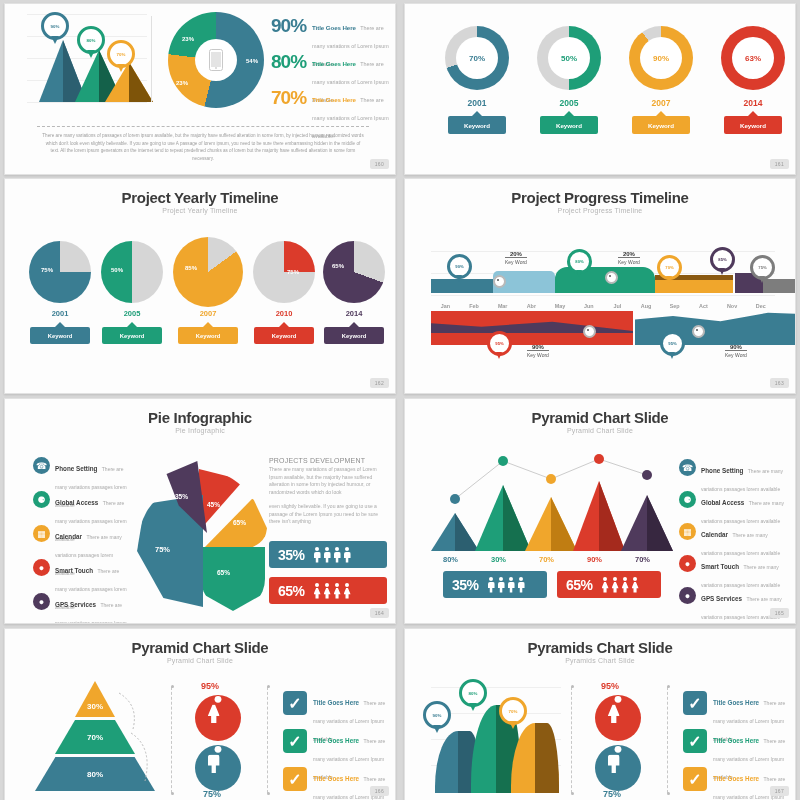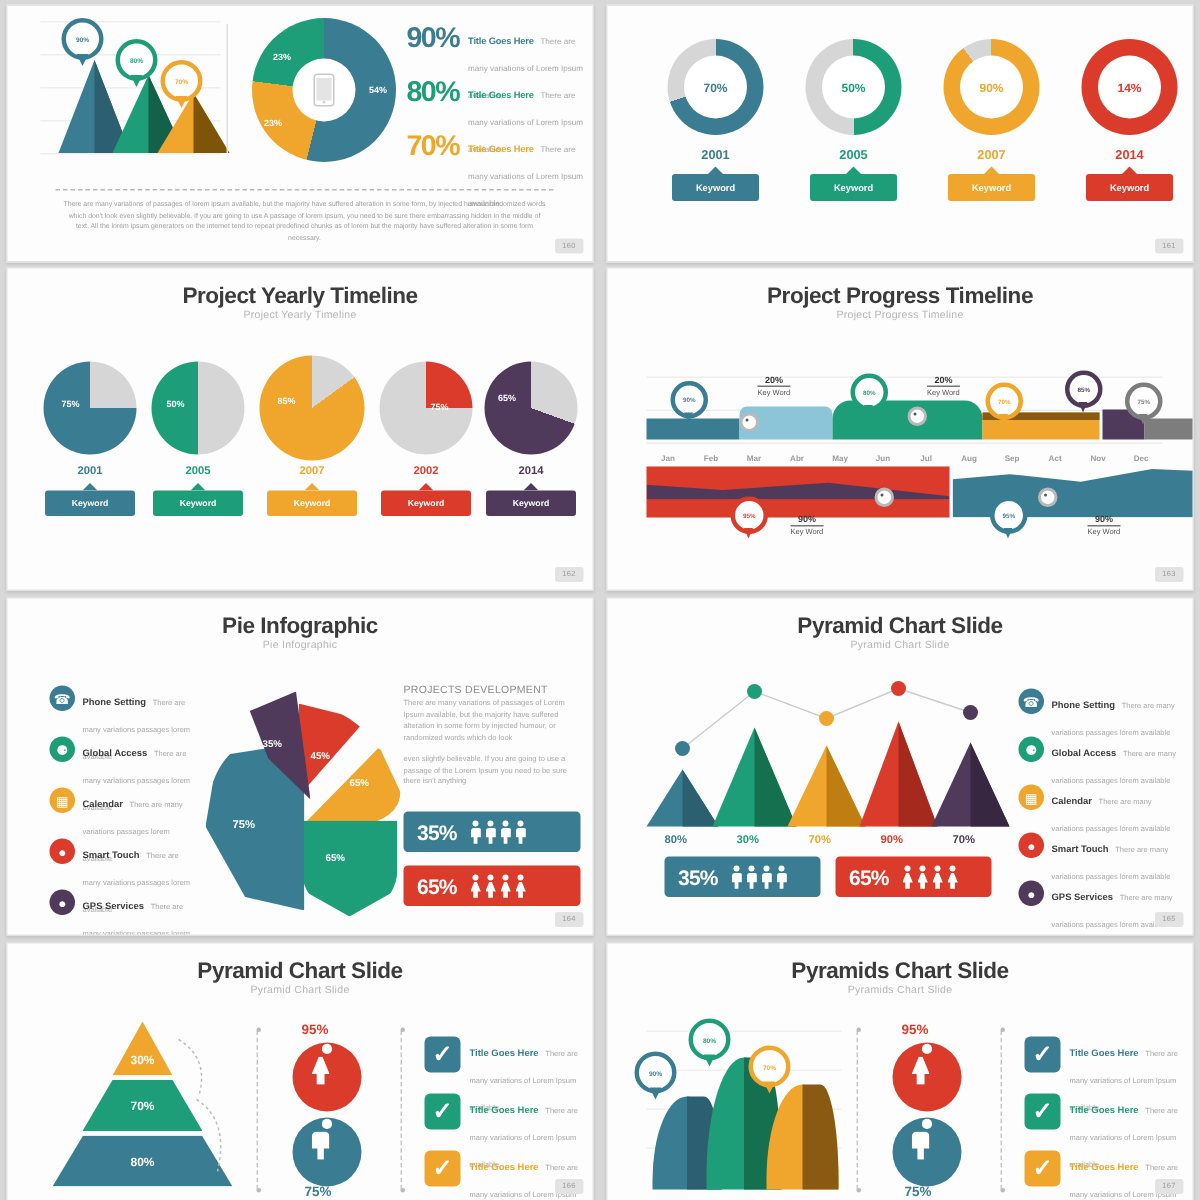--- a/index.html
+++ b/index.html
@@ -211,21 +211,21 @@
     <div class="ring" style="left:224px;top:22px;background:conic-gradient(#F0A62C 0deg 324deg,#D6D6D6 324deg 360deg);">
       <div class="ring-hole" style="color:#F0A62C">90%</div>
     </div>
     <div class="yr" style="left:224px;top:94px;color:#F0A62C">2007</div>
     <div class="kw" style="left:227px;top:112px;background:#F0A62C;">
       <span>Keyword</span>
       <span style="position:absolute;top:-5px;left:50%;margin-left:-5px;width:0;height:0;border-left:5px solid transparent;border-right:5px solid transparent;border-bottom:5px solid #F0A62C;"></span>
     </div>
 
     <div class="ring" style="left:316px;top:22px;background:#DB3B2B;">
-      <div class="ring-hole" style="color:#DB3B2B">14%</div>
+      <div class="ring-hole" style="color:#DB3B2B">63%</div>
     </div>
     <div class="yr" style="left:316px;top:94px;color:#DB3B2B">2014</div>
     <div class="kw" style="left:319px;top:112px;background:#DB3B2B;">
       <span>Keyword</span>
       <span style="position:absolute;top:-5px;left:50%;margin-left:-5px;width:0;height:0;border-left:5px solid transparent;border-right:5px solid transparent;border-bottom:5px solid #DB3B2B;"></span>
     </div>
     <div class="pgnum">161</div>
   </div>
 
   <div class="slide r2">
@@ -255,21 +255,21 @@
       </div>
     <div class="yr2" style="left:172px;top:130px;color:#F0A62C">2007</div>
     <div class="kw2" style="left:173px;top:148px;background:#F0A62C;">
       <span>Keyword</span>
       <span style="position:absolute;top:-5px;left:50%;margin-left:-5px;width:0;height:0;border-left:5px solid transparent;border-right:5px solid transparent;border-bottom:5px solid #F0A62C;"></span>
       </div>
 
     <div class="pie" style="left:248px;top:62px;background:conic-gradient(#DB3B2B 0deg 90deg,#D6D6D6 90deg 360deg);">
       <span class="lab" style="left:34px;top:28px;">75%</span>
       </div>
-    <div class="yr2" style="left:248px;top:130px;color:#DB3B2B">2002</div>
+    <div class="yr2" style="left:248px;top:130px;color:#DB3B2B">2010</div>
     <div class="kw2" style="left:249px;top:148px;background:#DB3B2B;">
       <span>Keyword</span>
       <span style="position:absolute;top:-5px;left:50%;margin-left:-5px;width:0;height:0;border-left:5px solid transparent;border-right:5px solid transparent;border-bottom:5px solid #DB3B2B;"></span>
       </div>
 
     <div class="pie" style="left:318px;top:62px;background:conic-gradient(#D6D6D6 0deg 110deg,#4F3A5C 110deg 360deg);">
       <span class="lab" style="left:9px;top:22px;">65%</span>
       </div>
     <div class="yr2" style="left:318px;top:130px;color:#4F3A5C">2014</div>
     <div class="kw2" style="left:319px;top:148px;background:#4F3A5C;">

